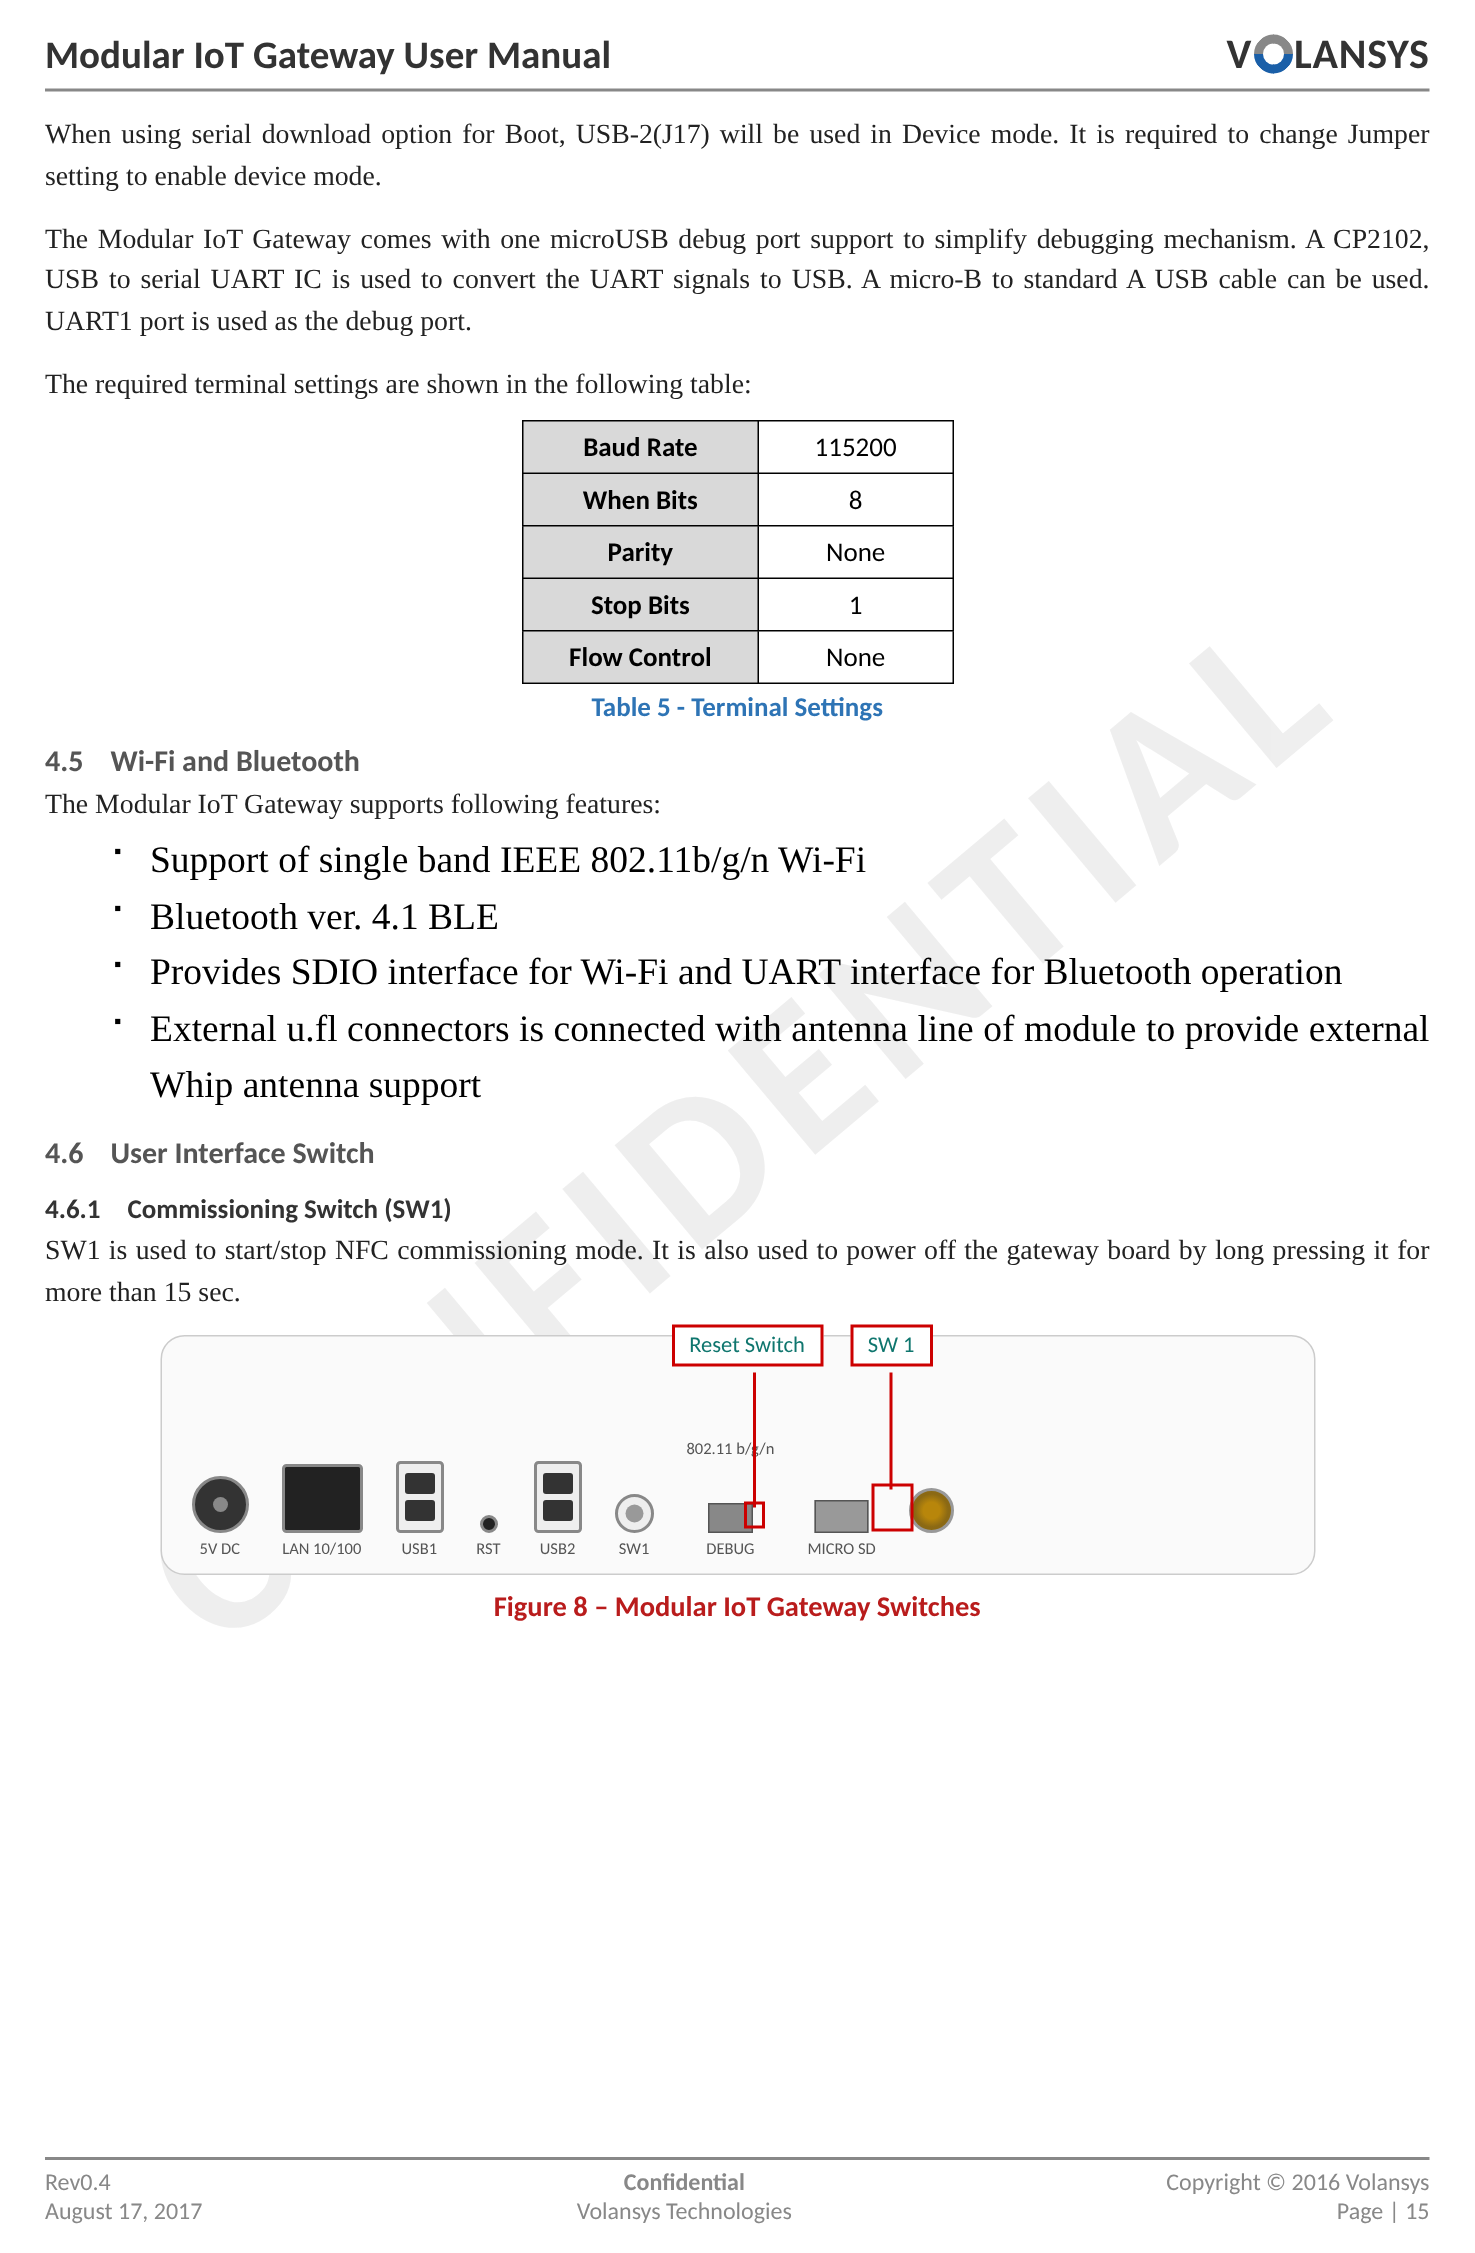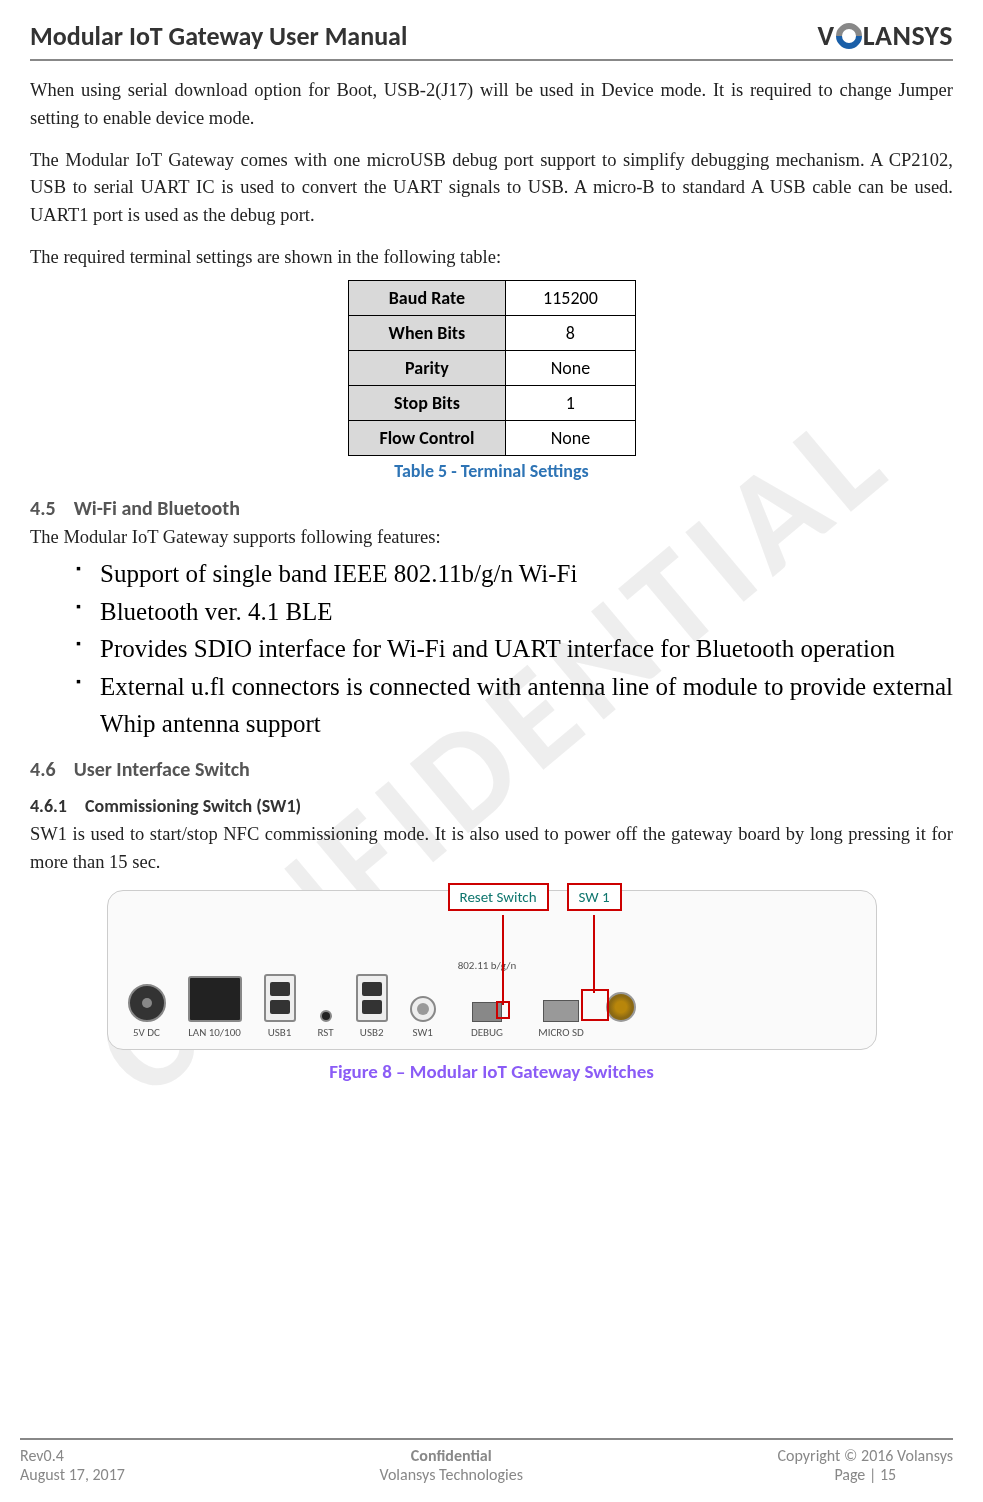--- a/index.html
+++ b/index.html
@@ -58,21 +58,21 @@
       width: 288px;
     }
     table.term td, table.term th {
       border: 1.5px solid #000;
       padding: 6px 10px;
       font-size: 18px;
       text-align: center;
     }
     table.term th { background: #d9d9d9; font-weight: bold; width: 55%; }
     .table-caption { text-align: center; color: #2e74b5; font-size: 18px; font-weight: bold; margin-bottom: 14px; }
-    .fig-caption { text-align: center; color: #8b5cf6; font-size: 19px; font-weight: bold; margin: 10px 0 14px 0; }
+    .fig-caption { text-align: center; color: #b91c1c; font-size: 19px; font-weight: bold; margin: 10px 0 14px 0; }
     ul.features { list-style: none; margin: 4px 0 14px 46px; }
     ul.features li { position: relative; padding-left: 24px; font-size: 25px; line-height: 1.5; text-align: justify; font-family: Liberation Serif, serif; }
     ul.features li::before { content: "▪"; position: absolute; left: 0; font-size: 14px; top: 3px; }
     .figure-box {
       width: 770px;
       margin: 10px auto 6px auto;
       background: #fafafa;
       border: 1px solid #ccc;
       border-radius: 16px;
       padding: 18px 14px 10px 14px;
@@ -95,31 +95,31 @@
     .sw1 { width: 26px; height: 26px; border: 2px solid #888; border-radius:50%; background:#eee; display:flex; align-items:center; justify-content:center;}
     .sw1::after{content:""; width:12px; height:12px; background:#999; border-radius:50%;}
     .sw1-marker { position:absolute; left:473px; top:98px; width:28px; height:32px; border:2px solid #c00;}
     .debug { width:30px; height:20px; background:#888; border:1px solid #555;}
     .ant-text { font-size:11px; color:#555; margin-bottom:26px;}
     .sd { width:36px; height:22px; background:#999; border:1px solid #555;}
     .sma { width:30px; height:30px; border:2px solid #999; background: radial-gradient(circle,#b8860b 30%,#8b6914 60%); border-radius:50%;}
     .footer {
       position: absolute;
       bottom: 18px;
-      left: 20px; right: 30px;
+      left: 30px; right: 30px;
       border-top: 2px solid #888;
       padding-top: 6px;
       display: flex;
       justify-content: space-between;
       font-size: 16px;
       color: #888;
     }
     .footer-col { display: flex; flex-direction: column; }
     .footer-center { text-align: center; }
-    .footer-right { text-align: center; }
+    .footer-right { text-align: right; }
   </style>
 </head>
 <body>
 
 <div class="watermark">CONFIDENTIAL</div>
 
 <div class="content">
   <div class="header">
     <div class="doc-title">Modular IoT Gateway User Manual</div>
     <div class="logo">

